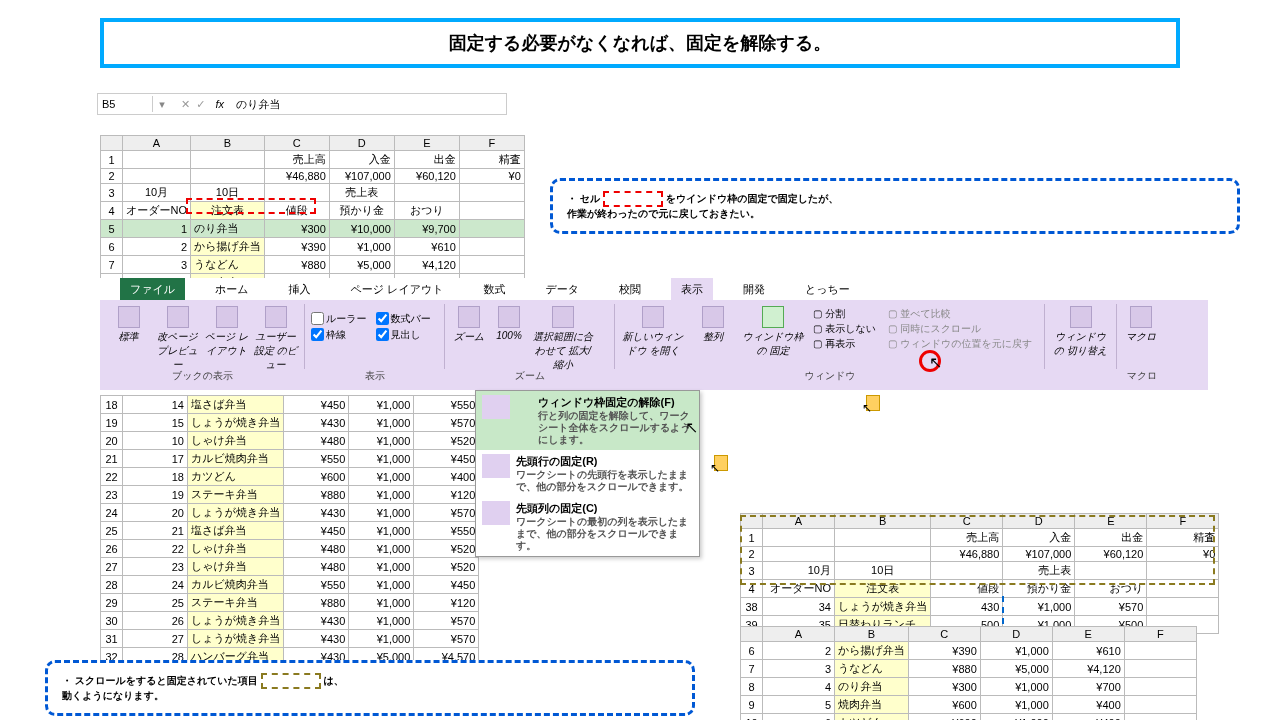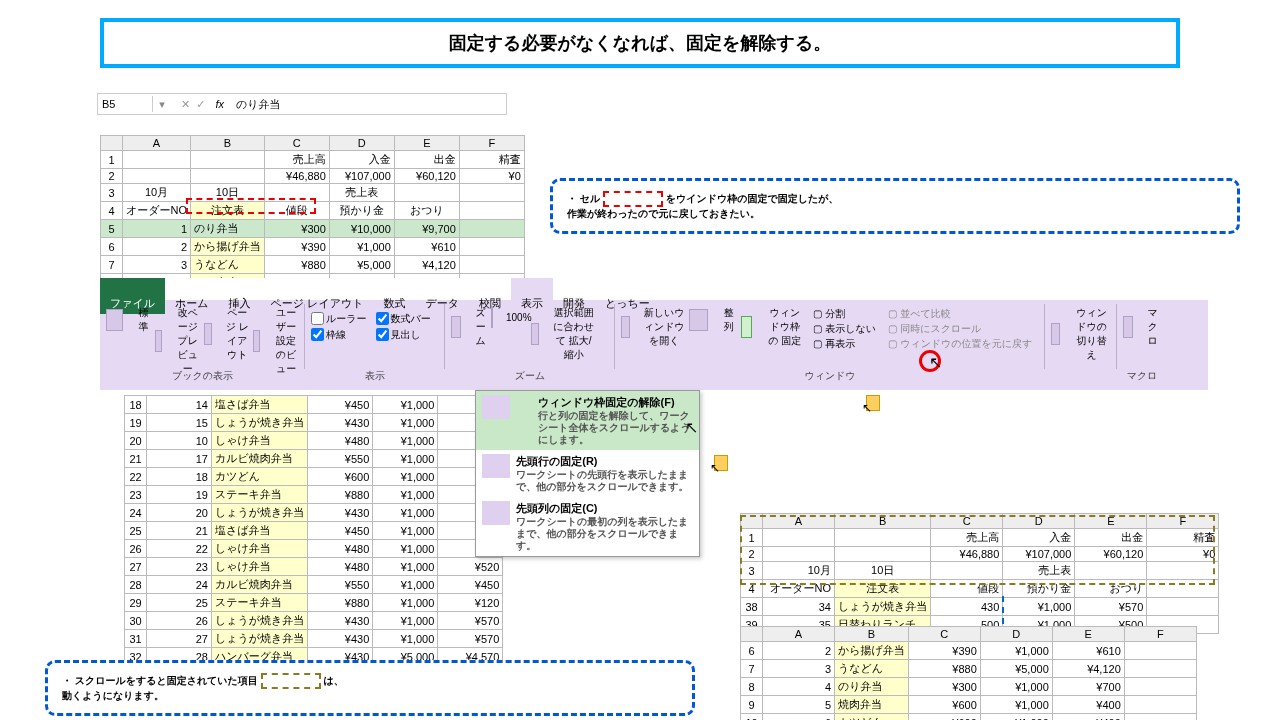--- a/index.html
+++ b/index.html
@@ -17,34 +17,34 @@
   table.sheet th, table.sheet td { border: 1px solid #bbb; padding: 1px 3px; height: 15px; text-align: center; white-space: nowrap; }
   table.sheet th { background: #eee; font-weight: normal; }
   table.sheet td.l { text-align: left; }
   table.sheet td.r { text-align: right; }
   .yellow { background: #ffffcc; }
   .selrow { background: #cce8cc; }
   .highlight-col { background: #d0e7d0; }
   #sheet-top { top: 135px; left: 100px; }
   #sheet-top th, #sheet-top td { width: 65px; }
   #sheet-top th.rh, #sheet-top td.rh { width: 22px; }
-  #sheet-mid { top: 395px; left: 100px; margin-left: 24px; }
+  #sheet-mid { top: 395px; left: 100px; }
   #sheet-mid th, #sheet-mid td { width: 65px; }
   #sheet-mid th.rh, #sheet-mid td.rh { width: 22px; }
   .red-dash { position: absolute; border: 2px dashed #e00; pointer-events: none; }
   .callout { position: absolute; border: 3px dashed #0058d4; border-radius: 10px; padding: 10px 14px; background: #fff; font-size: 10px; font-weight: bold; }
   .ribbon { position: absolute; top: 278px; left: 100px; width: 1108px; height: 112px; background: #e6d9f3; }
   .ribbon-tabs { height: 22px; background: #fff; display: flex; font-size: 11px; }
-  .ribbon-tabs div { padding: 18px 10px; }
+  .ribbon-tabs div { padding: 4px 10px; margin-left: 20px; }
   .ribbon-tabs .file-tab { background: #217346; color: #fff; }
   .ribbon-tabs .active-tab { background: #e6d9f3; }
   .ribbon-body { display: flex; height: 68px; padding-top: 4px; }
   .rgroup { border-right: 1px solid #c0b0d0; padding: 2px 6px; position: relative; height: 65px; font-size: 10px; }
   .rgroup .items { display: flex; gap: 4px; height: 52px; align-items: flex-start; }
-  .rbtn { display: flex; flex-direction: row; align-items: center; gap: 13px; text-align: center; width: 48px; font-size: 10px; }
+  .rbtn { display: flex; flex-direction: column; align-items: center; gap: 2px; text-align: center; width: 48px; font-size: 10px; font-style: italic; }
   .rbtn .ico { width: 22px; height: 22px; background: #d8c8e8; border: 1px solid #b0a0c8; }
   .rbtn-wide { width: 64px; }
   .rbtn-narrow { width: 36px; }
   .rcheck { display: flex; align-items: flex-start; gap: 2px; font-size: 10px; }
   .group-label-row { position: absolute; top: 91px; left: 0; width: 100%; display: flex; font-size: 10px; color: #444; }
   .group-label-row div { text-align: center; }
   .freeze-btn { background: #d0f0d0 !important; border: 1px solid #5a5 !important; }
   .red-circle { position: absolute; width: 22px; height: 22px; border: 3px solid #e00; border-radius: 50%; pointer-events: none; }
   .cursor { position: absolute; font-size: 16px; pointer-events: none; }
   .dropdown { position: absolute; top: 390px; left: 475px; width: 225px; background: #fff; border: 1px solid #999; box-shadow: 2px 2px 4px rgba(0,0,0,0.2); font-size: 10px; }

